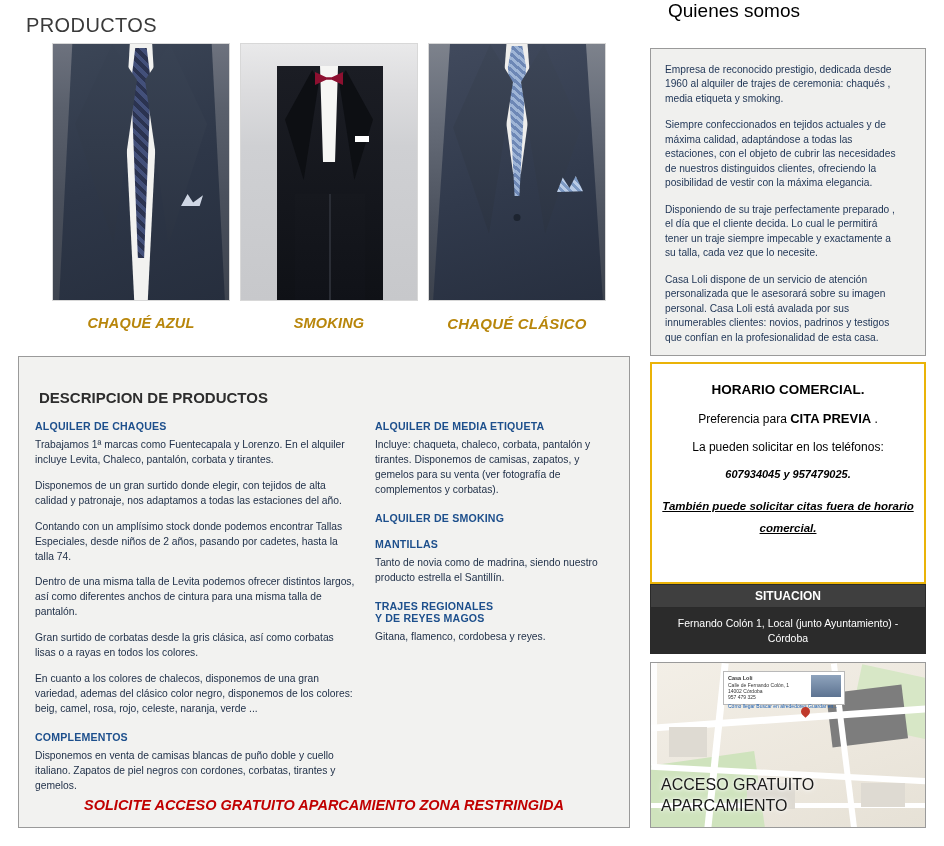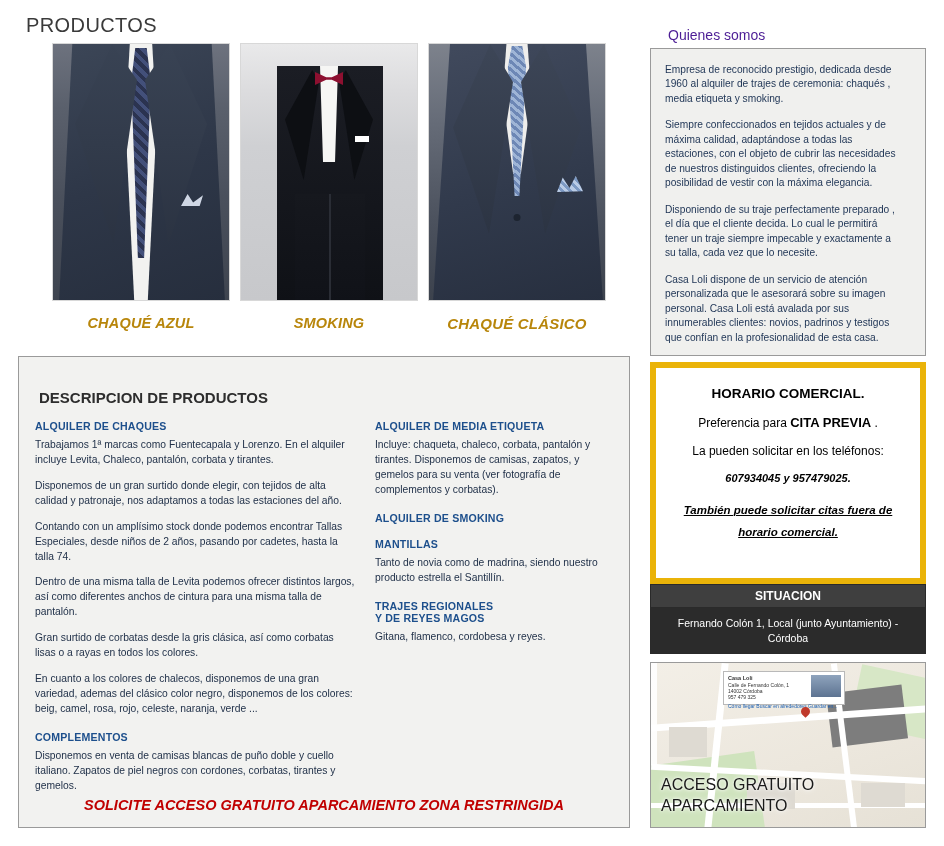--- a/index.html
+++ b/index.html
@@ -150,39 +150,39 @@
   }
   .footer-red {
     position: absolute; left: 0; right: 0; bottom: 14px;
     text-align: center;
     color: #c00000; font-weight: bold; font-style: italic;
     font-size: 14.5px;
   }
 
   
   .quienes-title {
-    position: absolute; left: 668px; top: 27px;
-    font-size: 14px; color: #4c1d95; font-weight: 400;
+    position: absolute; left: 668px; top: 0;
+    font-size: 19px; color: #000000; font-weight: 400;
   }
   .about-box {
     position: absolute; left: 650px; top: 48px;
     width: 276px; height: 308px;
     border: 1px solid #9a9a9a;
     background: #f0f0ee;
     padding: 14px 24px 6px 14px;
   }
   .about-p {
     font-size: 10.2px; color: #1d3354; line-height: 1.42;
     margin: 0 0 12px 0;
   }
 
   .horario-box {
     position: absolute; left: 650px; top: 362px;
     width: 276px; height: 222px;
-    border: 6px solid #eab308;
+    border: 2px solid #eab308;
     background: #ffffff;
     padding: 12px 10px;
     text-align: center;
   }
   .h-title { font-size: 13.5px; font-weight: bold; margin: 6px 0 14px; }
   .h-line1 { font-size: 12px; margin-bottom: 14px; }
   .h-line1 b { font-size: 13px; }
   .h-line2 { font-size: 12px; margin-bottom: 14px; }
   .h-phone { font-size: 11px; font-weight: bold; font-style: italic; margin-bottom: 16px; }
   .h-out { font-size: 11.5px; font-weight: bold; font-style: italic;

